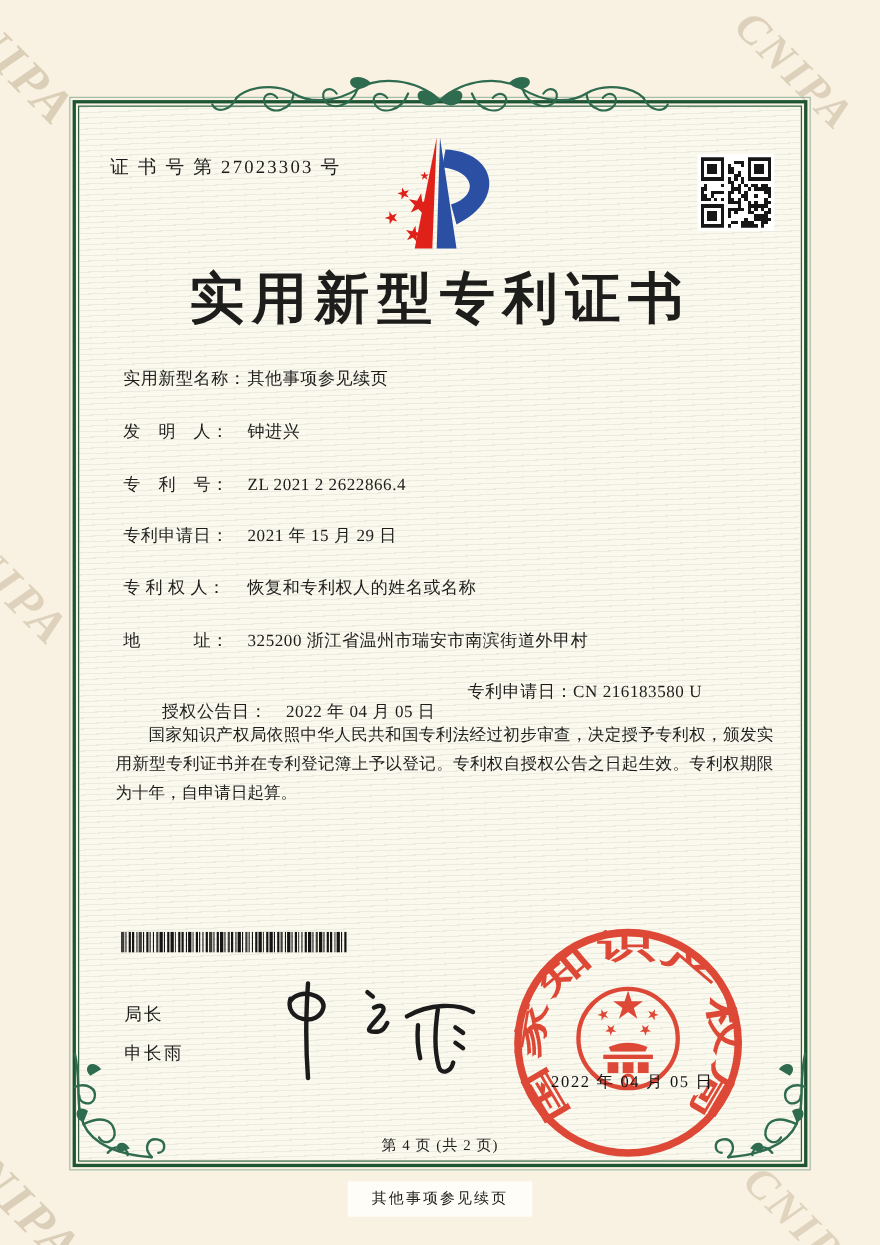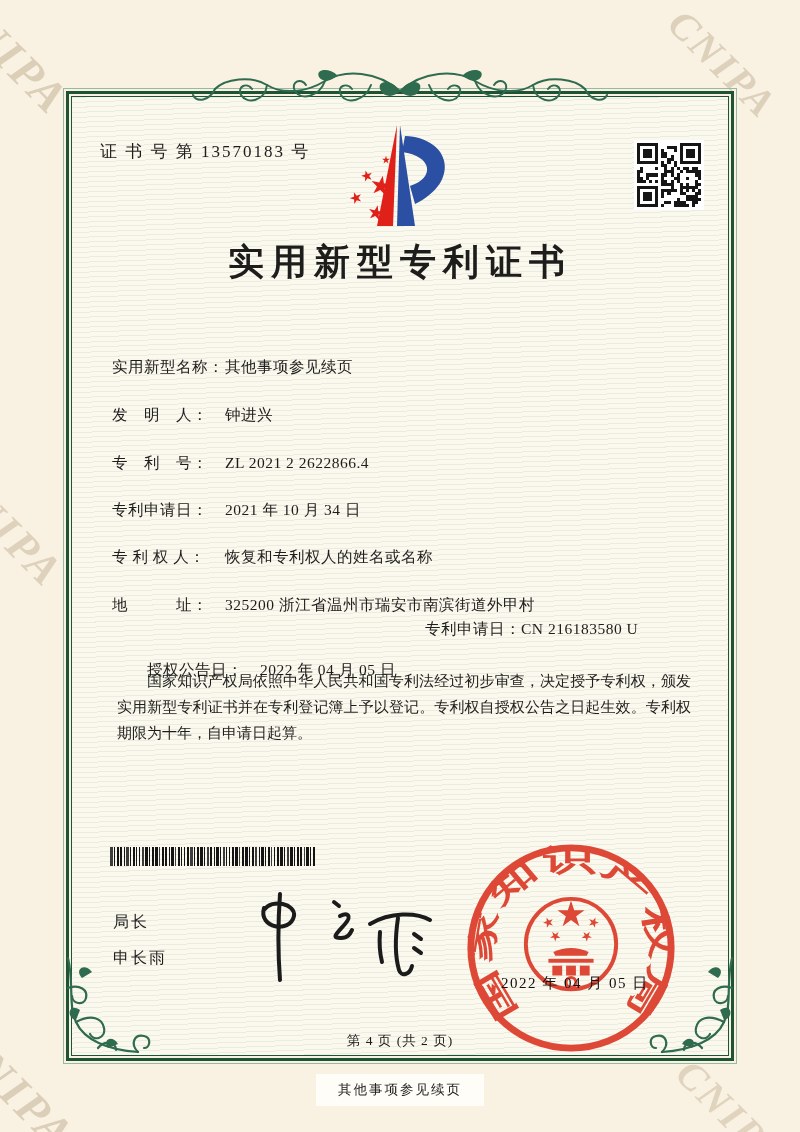--- a/index.html
+++ b/index.html
@@ -21,30 +21,30 @@
 
   .content{position:absolute;inset:0;z-index:3;}
 
   .cert-no{position:absolute;left:100px;top:140px;font-size:17px;letter-spacing:2px;}
 
   .logo{position:absolute;left:335px;top:120px;width:132px;height:120px;}
   .qr-box{position:absolute;left:634px;top:140px;width:70px;height:70px;background:#fff;padding:3px;box-sizing:border-box;}
   .qr-box svg{width:100%;height:100%;display:block;}
 
   .title{position:absolute;left:0;top:238px;width:100%;text-align:center;
-      font-size:36px;font-weight:bold;letter-spacing:7px;}
+      font-size:50px;font-weight:bold;letter-spacing:7px;}
 
   .fields{position:absolute;left:112px;top:0;width:600px;}
   .frow{position:absolute;left:0;width:600px;font-size:15.5px;letter-spacing:0.5px;white-space:pre;}
-  .flabel{display:inline-block;min-width:113px;margin-top:23px;}
+  .flabel{display:inline-block;min-width:113px;}
   .grant-pair{position:absolute;left:313px;top:0;white-space:pre;}
 
   .paras{position:absolute;left:105px;top:657px;width:598px;font-size:15px;line-height:1.73;
       text-align:justify;}
-  .paras p{margin:12px;text-indent:2em;}
+  .paras p{margin:0;text-indent:2em;}
 
   .barcode{position:absolute;left:110px;top:847px;width:212px;height:19px;}
 
   .officer-title{position:absolute;left:113px;top:912px;font-size:16px;letter-spacing:2px;text-align:center;}
   .officer-name{position:absolute;left:113px;top:948px;font-size:16px;letter-spacing:2px;}
   .signature{position:absolute;left:228px;top:882px;width:215px;height:105px;}
 
   .seal{position:absolute;left:463px;top:840px;width:216px;height:216px;opacity:0.93;mix-blend-mode:multiply;}
   .seal-date{position:absolute;left:501px;top:974px;font-size:15px;letter-spacing:1.5px;color:#111;z-index:4;}
 
@@ -119,21 +119,21 @@
     </g>
     <g fill="#2f6b4f">
       <path d="M22,58 C10,50 8,66 18,68 Z"></path>
       <path d="M34,20 C26,10 16,18 24,26 Z"></path>
       <path d="M60,92 C54,82 44,88 50,96 Z"></path>
     </g>
   </svg>
 
   <div class="content">
 
-    <div class="cert-no">证 书 号 第 13570183 号</div>
+    <div class="cert-no">证 书 号 第 27023303 号</div>
 
     <svg class="logo" viewBox="0 0 132 120">
       <defs>
         <path id="star5" d="M0,-10 L2.25,-3.09 L9.51,-3.09 L3.64,1.18 L5.88,8.09 L0,3.82 L-5.88,8.09 L-3.64,1.18 L-9.51,-3.09 L-2.25,-3.09 Z"></path>
       </defs>
       <polygon points="62,5 58,106 42,106" fill="#e0211a"></polygon>
       <polygon points="65,5 80,106 62,106" fill="#2b4fa2"></polygon>
       <path d="M70,16 C116,18 126,62 80,84 L75,66 C100,58 98,36 67,32 Z" fill="#2b4fa2"></path>
       <g fill="#e0211a">
         <use href="#star5" transform="translate(51,40) scale(0.42)"></use>
@@ -370,21 +370,21 @@
           <rect x="18" y="20" width="1" height="1" fill="#161616"></rect>
         </svg>
     </div>
 
     <div class="title">实用新型专利证书</div>
 
     <div class="fields">
       <div class="frow" style="top:334px"><span class="flabel">实用新型名称：</span><span class="fvalue">其他事项参见续页</span></div>
       <div class="frow" style="top:382px"><span class="flabel">发　明　人：</span><span class="fvalue">钟进兴</span></div>
       <div class="frow" style="top:430px"><span class="flabel">专　利　号：</span><span class="fvalue">ZL 2021 2 2622866.4</span></div>
-      <div class="frow" style="top:477px"><span class="flabel">专利申请日：</span><span class="fvalue">2021 年 10 月 34 日</span></div>
+      <div class="frow" style="top:477px"><span class="flabel">专利申请日：</span><span class="fvalue">2021 年 15 月 29 日</span></div>
       <div class="frow" style="top:524px"><span class="flabel">专 利 权 人：</span><span class="fvalue">恢复和专利权人的姓名或名称</span></div>
       <div class="frow" style="top:572px"><span class="flabel">地　　　址：</span><span class="fvalue">325200 浙江省温州市瑞安市南滨街道外甲村</span></div>
       <div class="frow" style="top:619px">
         <span class="flabel">授权公告日：</span><span class="fvalue">2022 年 04 月 05 日</span>
         <span class="grant-pair"><span>专利申请日：</span><span>CN 216183580 U</span></span>
       </div>
     </div>
 
     <div class="paras">
       <p>国家知识产权局依照中华人民共和国专利法经过初步审查，决定授予专利权，颁发实用新型专利证书并在专利登记簿上予以登记。专利权自授权公告之日起生效。专利权期限为十年，自申请日起算。</p>

